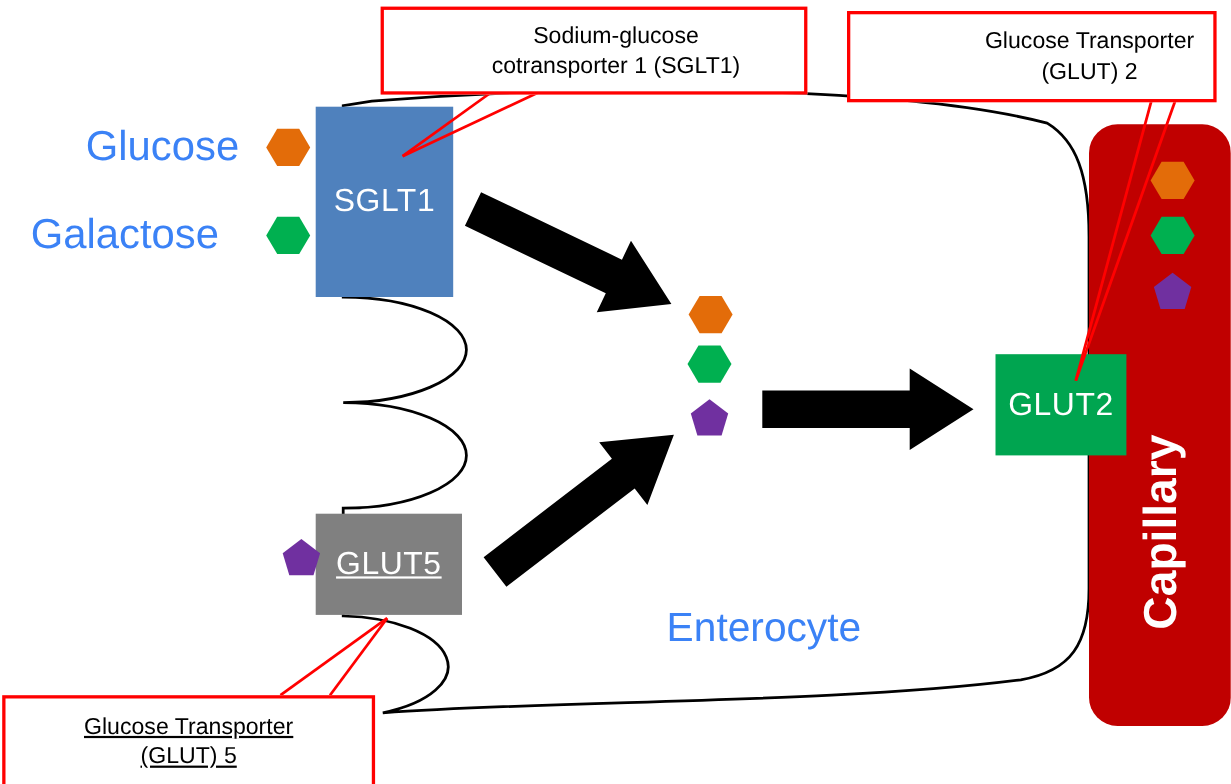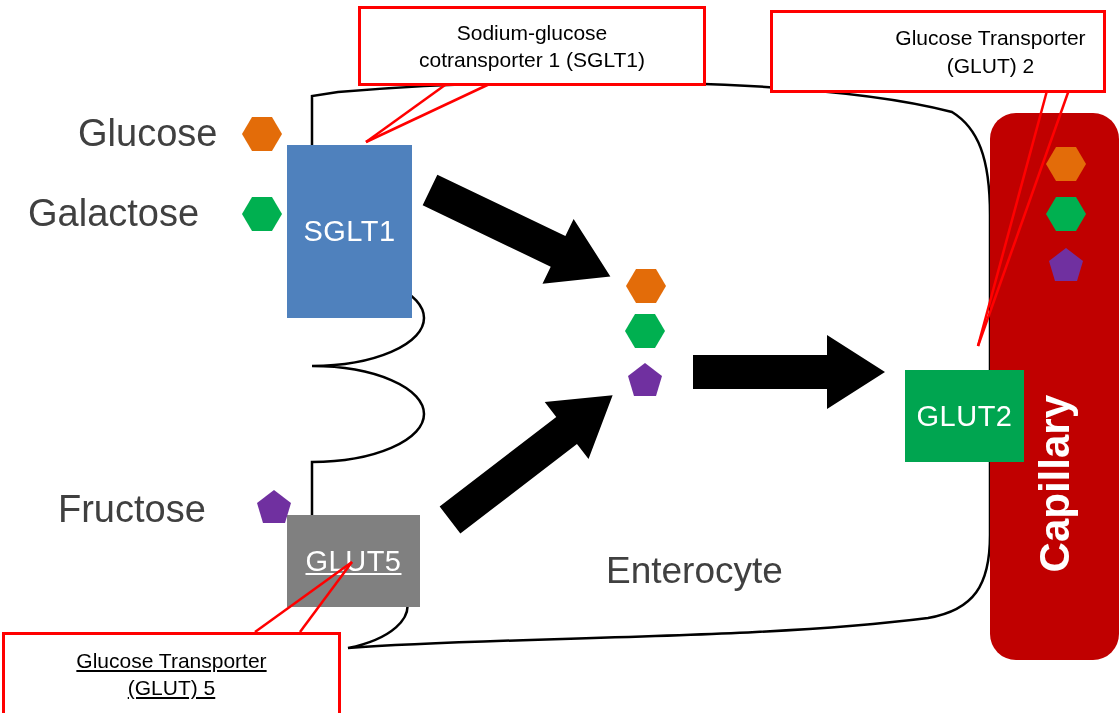--- a/index.html
+++ b/index.html
@@ -1,24 +1,24 @@
 <!DOCTYPE html>
 <html><head>
 <meta charset="utf-8">
 <style>
   html,body{margin:0;padding:0;background:#fff;}
   .stage{
     position:relative;width:1119px;height:713px;background:#ffffff;overflow:hidden;
     font-family:"Liberation Sans",sans-serif;
   }
   svg.layer{position:absolute;left:0;top:0;pointer-events:none;}
-  .label{position:absolute;color:#404040;font-size:38px;white-space:nowrap;}
+  .label{position:absolute;color:#3b82f6;font-size:38px;white-space:nowrap;}
   .transporter{
     position:absolute;display:flex;align-items:center;justify-content:center;
-    color:#fff;font-size:29px;letter-spacing:0.5px;margin-top:48px;
+    color:#fff;font-size:29px;letter-spacing:0.5px;
   }
   .callout{
     position:absolute;background:#fff;border:3px solid #f00;z-index:4;
     display:flex;align-items:center;justify-content:center;text-align:center;
     font-size:21px;color:#000;line-height:1.3;
   }
   .callout .inner{display:block;}
   .capillary{position:absolute;left:990px;top:113px;width:129px;height:547px;border-radius:26px;z-index:2;background:#c00000;}
   .capillary-label{
     position:absolute;left:50%;bottom:88px;transform:translateX(-50%) rotate(180deg);
@@ -66,21 +66,20 @@
   </div>
   <div class="transporter z2" style="left: 287px; top: 467px; width: 133px; height: 92px; background-color: rgb(128, 128, 128); text-decoration: underline;">
     <span>GLUT5</span>
   </div>
   <div class="transporter z2" style="left: 905px; top: 322px; width: 119px; height: 92px; background-color: rgb(0, 165, 80);">
     <span>GLUT2</span>
   </div>
 
   <div class="label z2" style="left:78px;top:112px;">Glucose</div>
   <div class="label z2" style="left:28px;top:192px;">Galactose</div>
-  <div class="label z2" style="left:58px;top:488px;">Fructose</div>
   <div class="label z2" style="left:565px;top:550px;font-size:37px;margin-left:41px;">Enterocyte</div>
 
   <svg class="layer z3" width="1119" height="713" viewBox="0 0 1119 713">
 
     <g>
       <line x1="452" y1="80" x2="366" y2="142" stroke="#ff0000" stroke-width="2.5"></line>
       <line x1="498" y1="80" x2="366" y2="142" stroke="#ff0000" stroke-width="2.5"></line>
     </g>
 
     <g>
@@ -99,21 +98,21 @@
 
     <polygon fill="#e36c09" points="626,286 636,269 656,269 666,286 656,303 636,303"></polygon>
     <polygon fill="#00b050" points="625,331 635,314 655,314 665,331 655,348 635,348"></polygon>
     <polygon fill="#7030a0" points="645,363 662,376 656,396 634,396 628,376"></polygon>
 
     <polygon fill="#e36c09" points="1046,164 1056,147 1076,147 1086,164 1076,181 1056,181"></polygon>
     <polygon fill="#00b050" points="1046,214 1056,197 1076,197 1086,214 1076,231 1056,231"></polygon>
     <polygon fill="#7030a0" points="1066,248 1083,261 1077,281 1055,281 1049,261"></polygon>
   </svg>
 
-  <div class="callout" style="left: 358px; top: 6px; width: 342px; height: 74px; border-color: rgb(255, 0, 0);">
+  <div class="callout" style="left: 346px; top: 6px; width: 342px; height: 74px; border-color: rgb(255, 0, 0); padding-left: 40px;">
     <span class="inner" style="max-width:255px;">Sodium-glucose cotransporter 1 (SGLT1)</span>
   </div>
   <div class="callout" style="left: 770px; top: 10px; width: 330px; height: 77px; border-color: rgb(255, 0, 0); justify-content: flex-end;">
     <span class="inner" style="max-width:225px;">Glucose Transporter (GLUT) 2</span>
   </div>
   <div class="callout" style="left: 2px; top: 632px; width: 333px; height: 78px; border-color: rgb(255, 0, 0);">
     <span class="inner" style="max-width:225px;text-decoration:underline;">Glucose Transporter (GLUT) 5</span>
   </div>
 
 </div>

